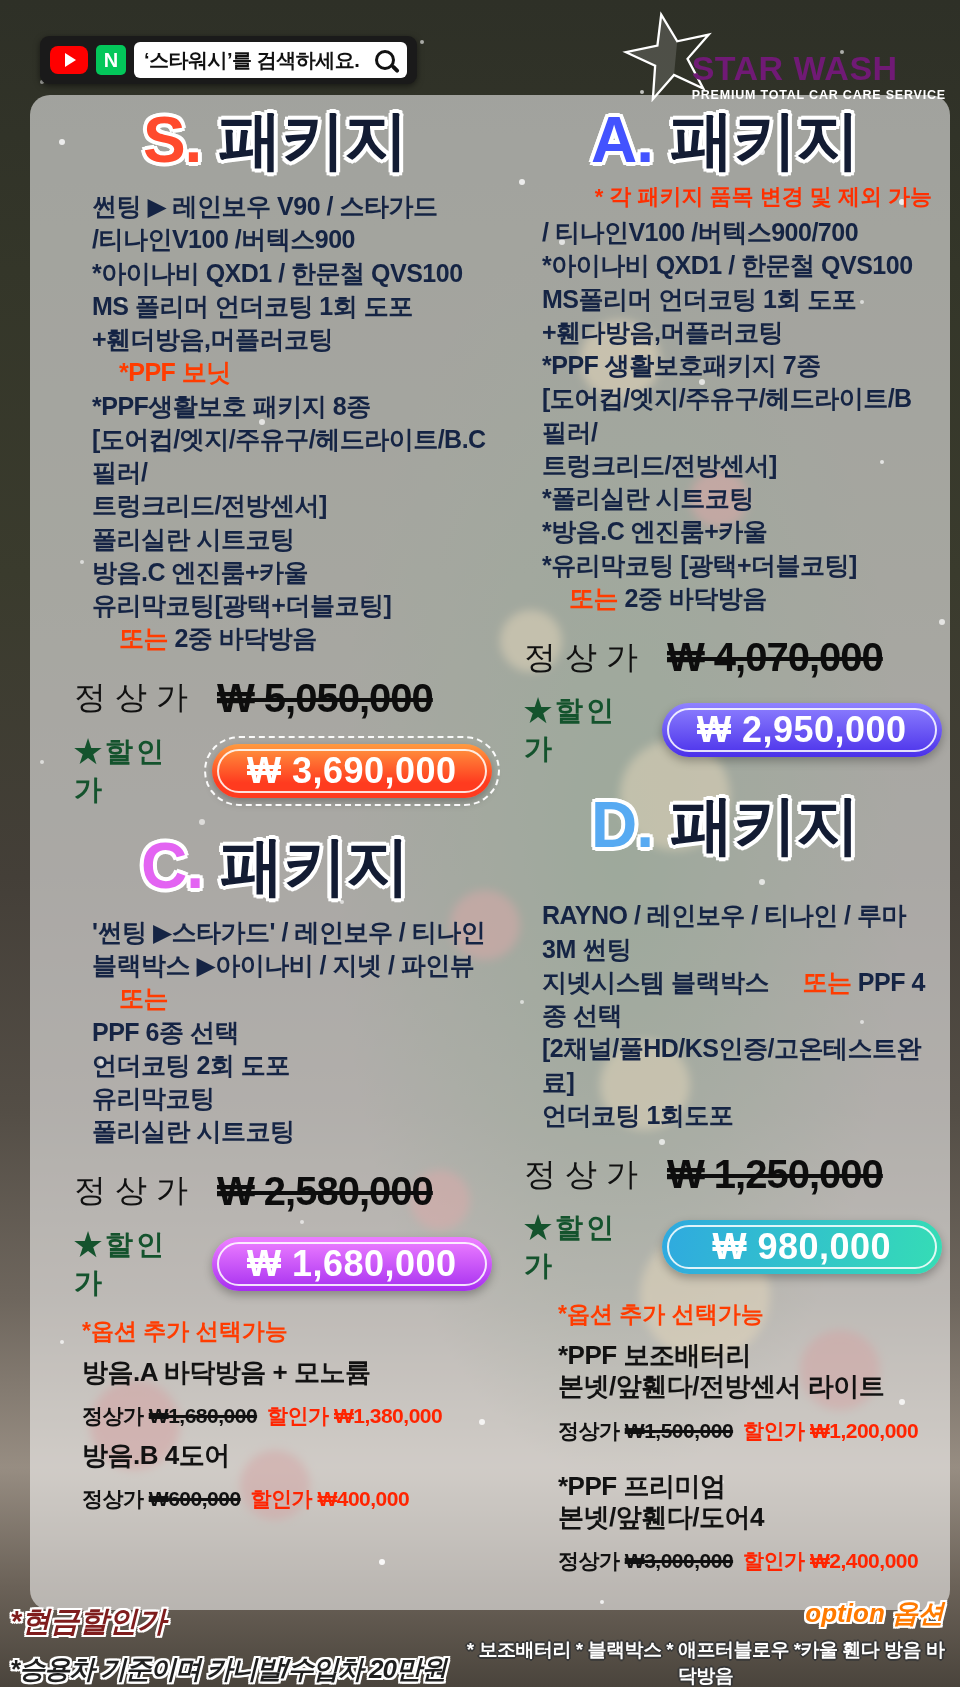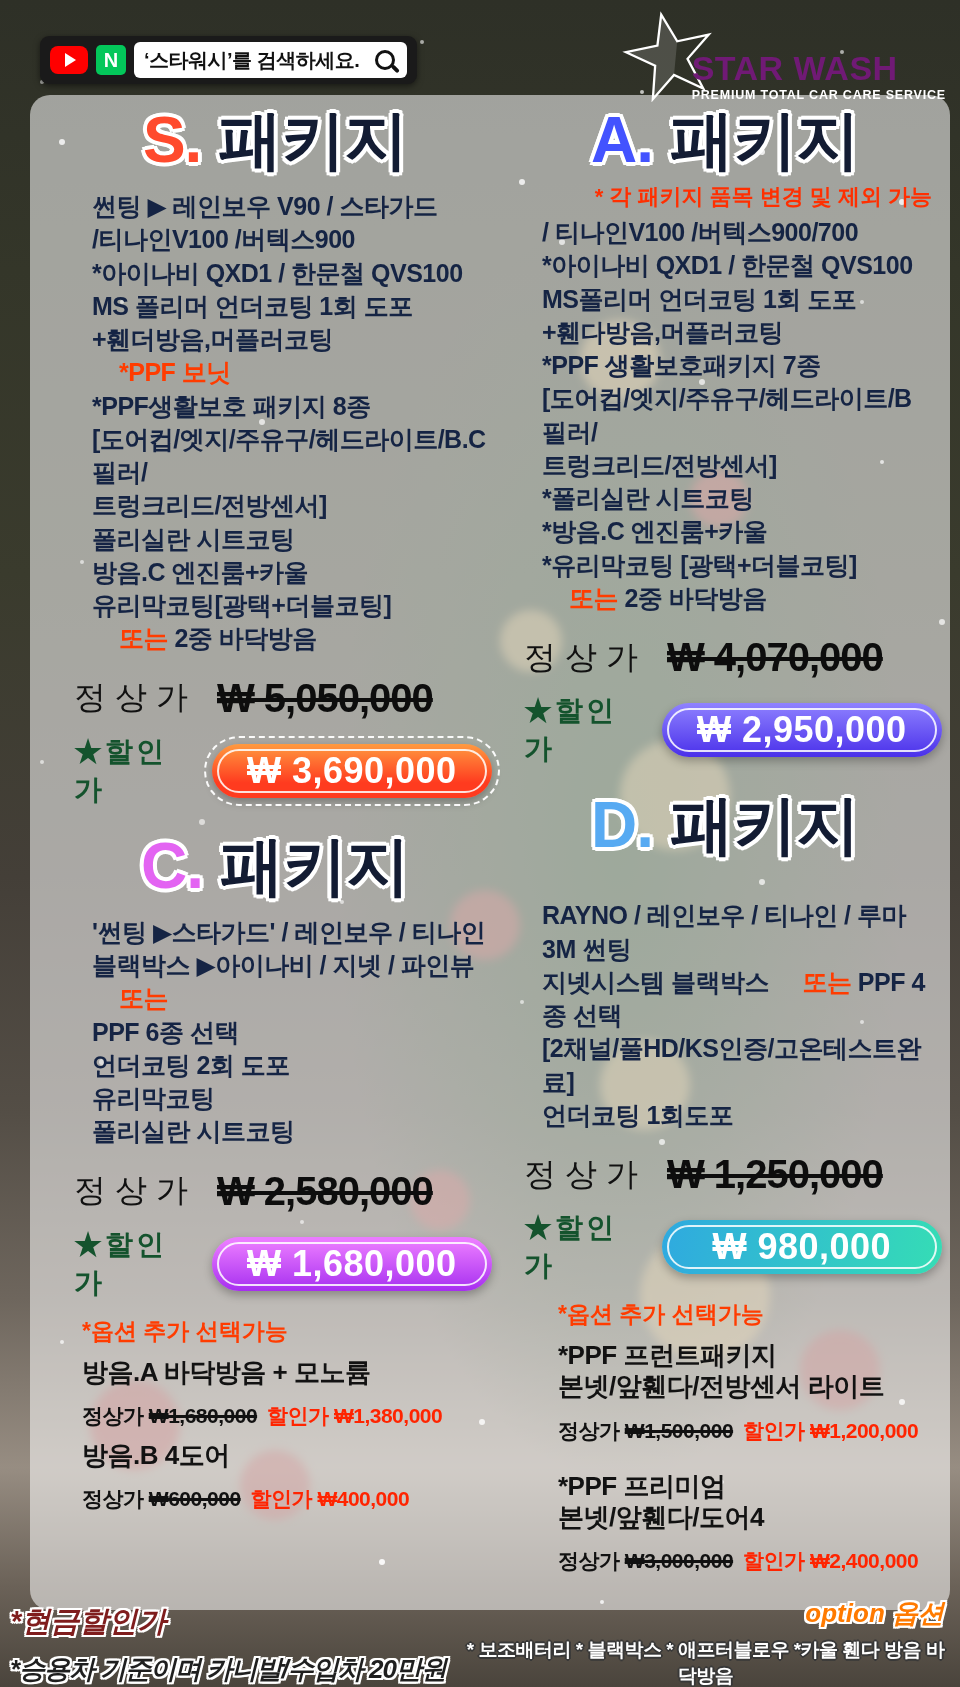--- a/index.html
+++ b/index.html
@@ -240,21 +240,21 @@
           <s class="normal-price">₩ 1,250,000</s>
         </div>
         <div class="price-row disc">
           <span class="disc-label">★할인가</span>
           <span class="pill d-pill">₩ 980,000</span>
         </div>
       </div>
       <div class="options" style="padding-left:50px;">
         <div class="opt-heading">*옵션 추가 선택가능</div>
         <div class="opt-item">
-          <div class="opt-name">*PPF 프런트패키지</div>
+          <div class="opt-name">*PPF 보조배터리</div>
           <div class="opt-desc">본넷/앞휀다/전방센서 라이트</div>
           <div class="opt-prices"><span>정상가 </span><s>₩1,500,000</s><span class="opt-disc">할인가 ₩1,200,000</span></div>
         </div>
         <div class="opt-item gap">
           <div class="opt-name">*PPF 프리미엄</div>
           <div class="opt-desc">본넷/앞휀다/도어4</div>
           <div class="opt-prices"><span>정상가 </span><s>₩3,000,000</s><span class="opt-disc">할인가 ₩2,400,000</span></div>
         </div>
       </div>
     </section>

